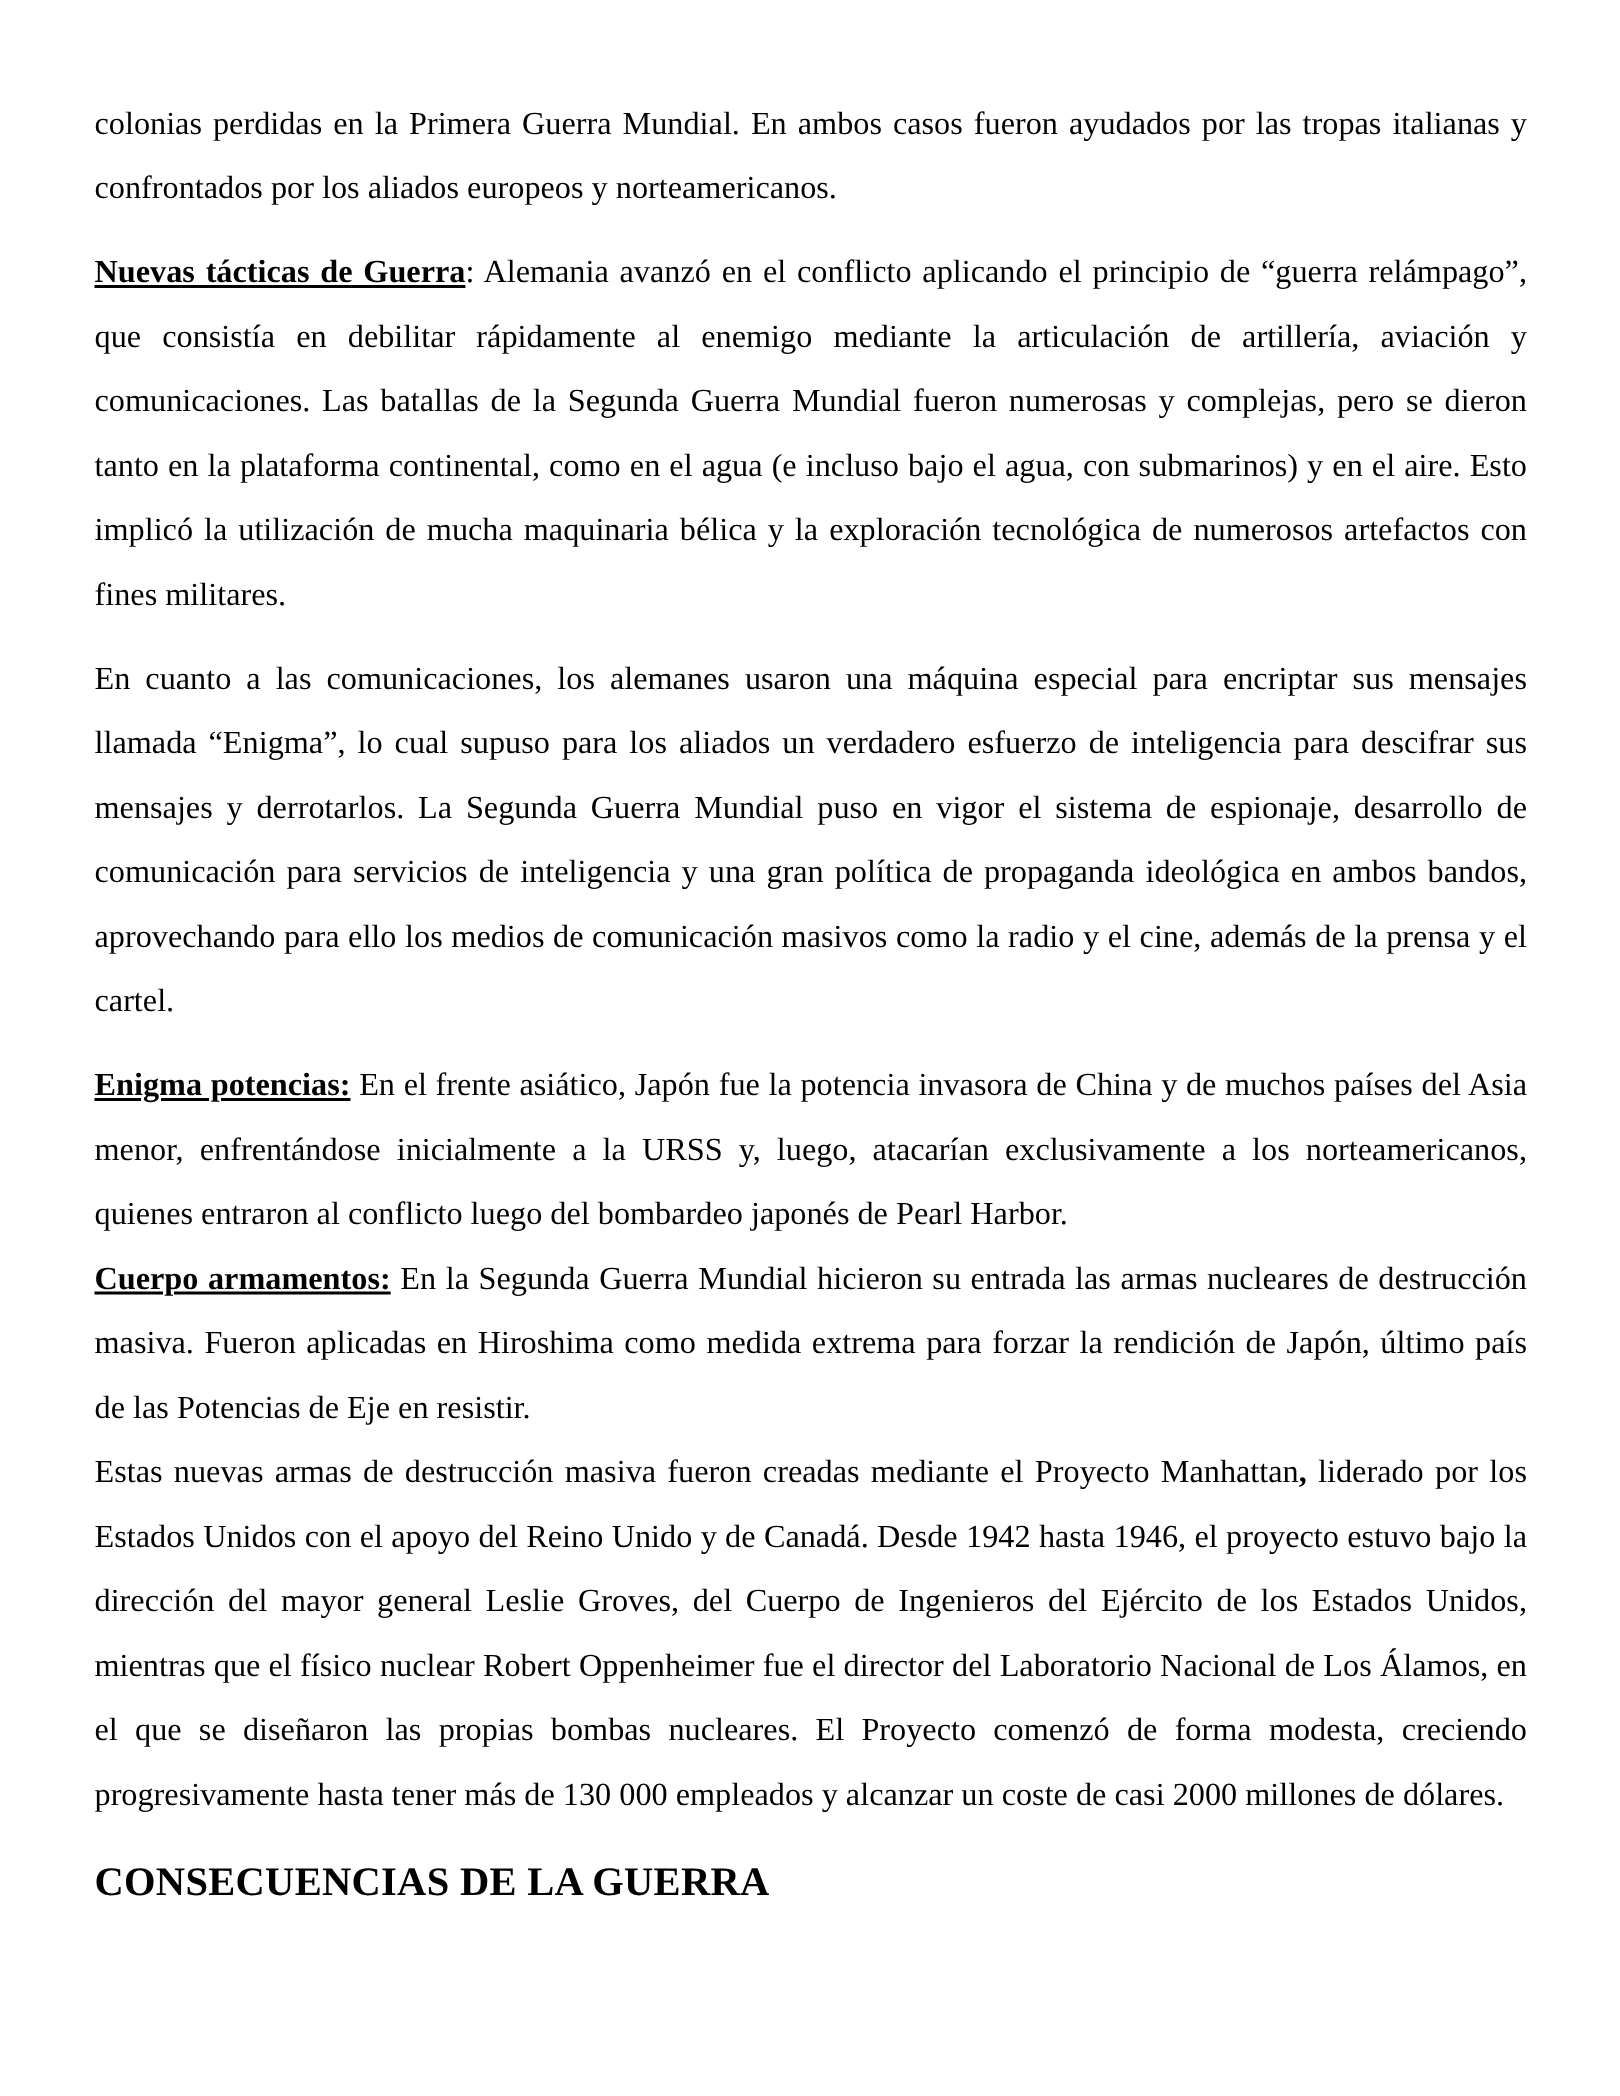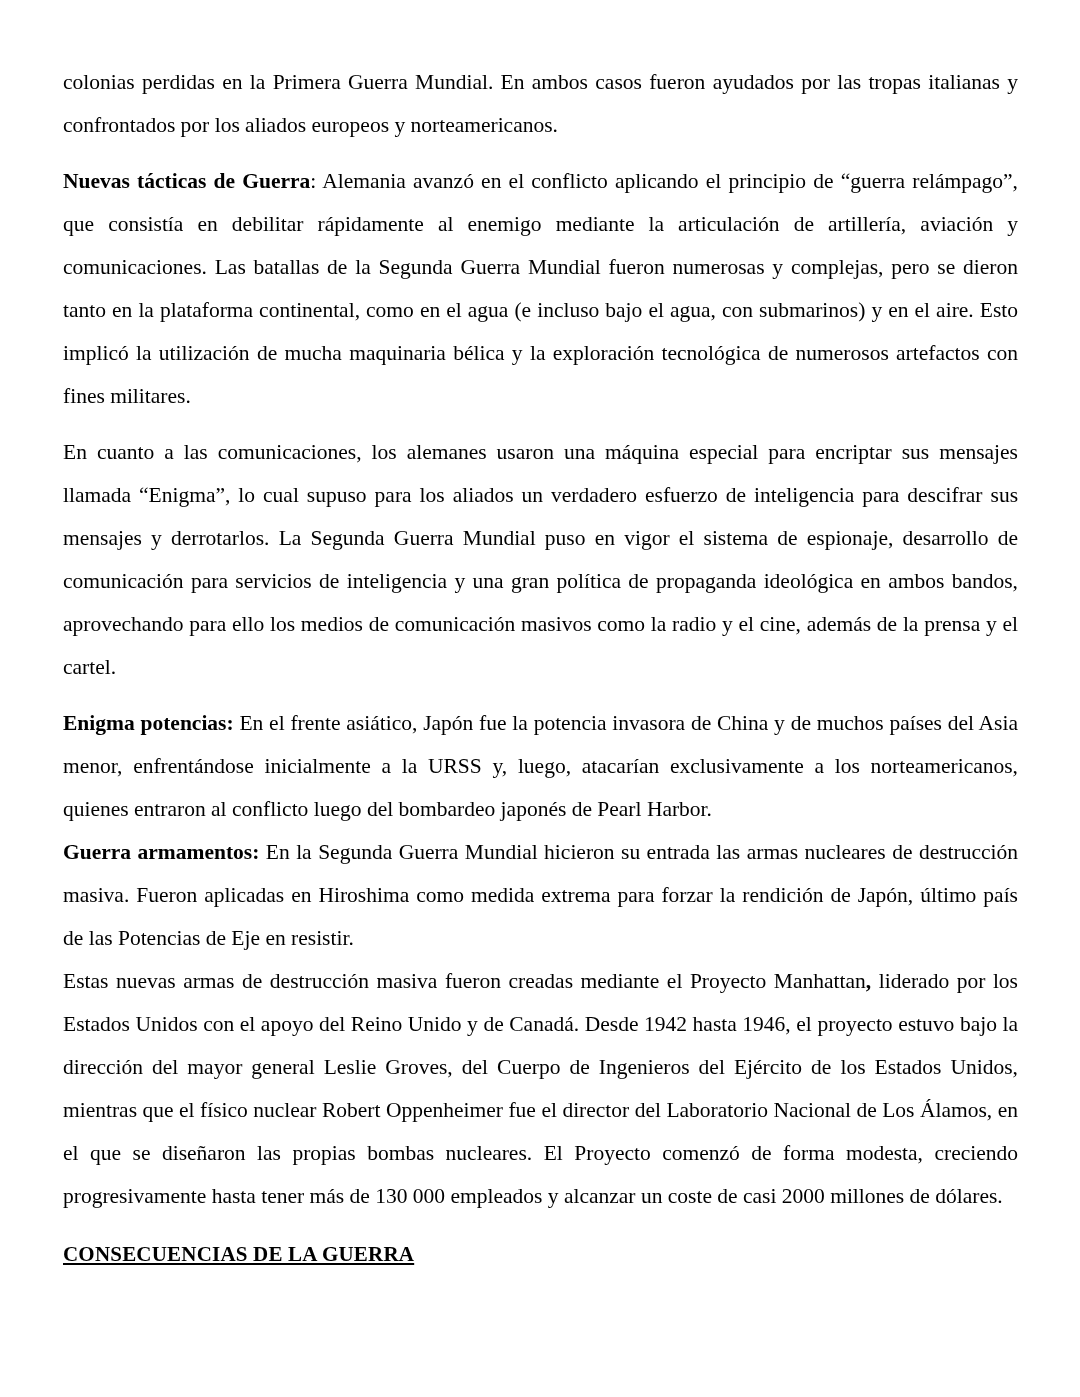--- a/index.html
+++ b/index.html
@@ -25,38 +25,37 @@
     margin: 0;
     text-align: justify;
   }
   
   .doc p:nth-of-type(1),
   .doc p:nth-of-type(2),
   .doc p:nth-of-type(3) {
     margin-bottom: 13px;
   }
   .doc .b { font-weight: bold; }
-  .doc .u { }
+  .doc .u { text-decoration: underline; }
   .doc h2 {
     margin: 15px 0 0 0;
-    font-size: 21px;
+    font-size: 27px;
     line-height: 43px;
     font-weight: bold;
     letter-spacing: 0.2px;
     text-align: left;
-    text-decoration: underline;
   }
 </style>
 </head>
 <body>
 
 <div class="page">
   <div class="doc">
 
     <p><span>colonias perdidas en la Primera Guerra Mundial. En ambos casos fueron ayudados por las tropas italianas y confrontados por los aliados europeos y norteamericanos.</span></p>
       <p><span class="b u">Nuevas tácticas de Guerra</span><span>: Alemania avanzó en el conflicto aplicando el principio de “guerra relámpago”, que consistía en debilitar rápidamente al enemigo mediante la articulación de artillería, aviación y comunicaciones. Las batallas de la Segunda Guerra Mundial fueron numerosas y complejas, pero se dieron tanto en la plataforma continental, como en el agua (e incluso bajo el agua, con submarinos) y en el aire. Esto implicó la utilización de mucha maquinaria bélica y la exploración tecnológica de numerosos artefactos con fines militares.</span></p>
       <p><span>En cuanto a las comunicaciones, los alemanes usaron una máquina especial para encriptar sus mensajes llamada “Enigma”, lo cual supuso para los aliados un verdadero esfuerzo de inteligencia para descifrar sus mensajes y derrotarlos. La Segunda Guerra Mundial puso en vigor el sistema de espionaje, desarrollo de comunicación para servicios de inteligencia y una gran política de propaganda ideológica en ambos bandos, aprovechando para ello los medios de comunicación masivos como la radio y el cine, además de la prensa y el cartel.</span></p>
       <p><span class="b u">Enigma potencias:</span><span> En el frente asiático, Japón fue la potencia invasora de China y de muchos países del Asia menor, enfrentándose inicialmente a la URSS y, luego, atacarían exclusivamente a los norteamericanos, quienes entraron al conflicto luego del bombardeo japonés de Pearl Harbor.</span></p>
-      <p><span class="b u">Guerra armamentos:</span><span> En la Segunda Guerra Mundial hicieron su entrada las armas nucleares de destrucción masiva. Fueron aplicadas en Hiroshima como medida extrema para forzar la rendición de Japón, último país de las Potencias de Eje en resistir.</span></p>
+      <p><span class="b u">Cuerpo armamentos:</span><span> En la Segunda Guerra Mundial hicieron su entrada las armas nucleares de destrucción masiva. Fueron aplicadas en Hiroshima como medida extrema para forzar la rendición de Japón, último país de las Potencias de Eje en resistir.</span></p>
       <p><span>Estas nuevas armas de destrucción masiva fueron creadas mediante el Proyecto Manhattan</span><span class="b">,</span><span> liderado por los Estados Unidos con el apoyo del Reino Unido y de Canadá. Desde 1942 hasta 1946, el proyecto estuvo bajo la dirección del mayor general Leslie Groves, del Cuerpo de Ingenieros del Ejército de los Estados Unidos, mientras que el físico nuclear Robert Oppenheimer fue el director del Laboratorio Nacional de Los Álamos, en el que se diseñaron las propias bombas nucleares. El Proyecto comenzó de forma modesta, creciendo progresivamente hasta tener más de 130 000 empleados y alcanzar un coste de casi 2000 millones de dólares.</span></p>
       <h2>CONSECUENCIAS DE LA GUERRA</h2>
   </div>
 </div>
 
 </body></html>

